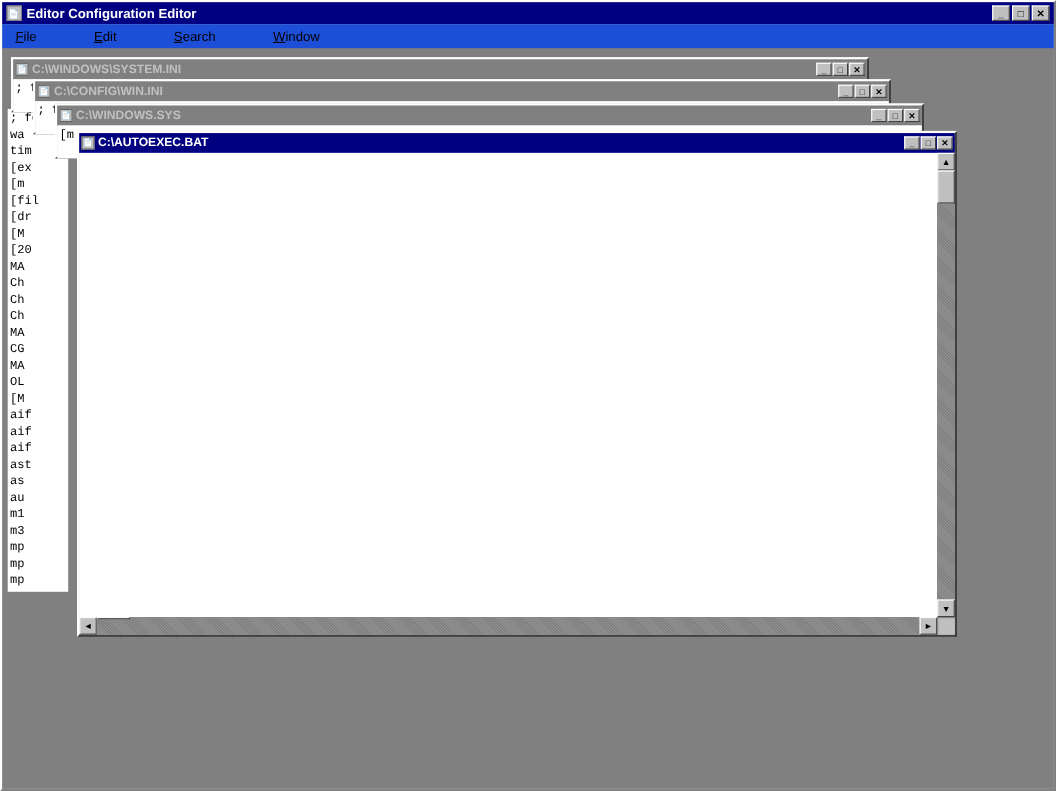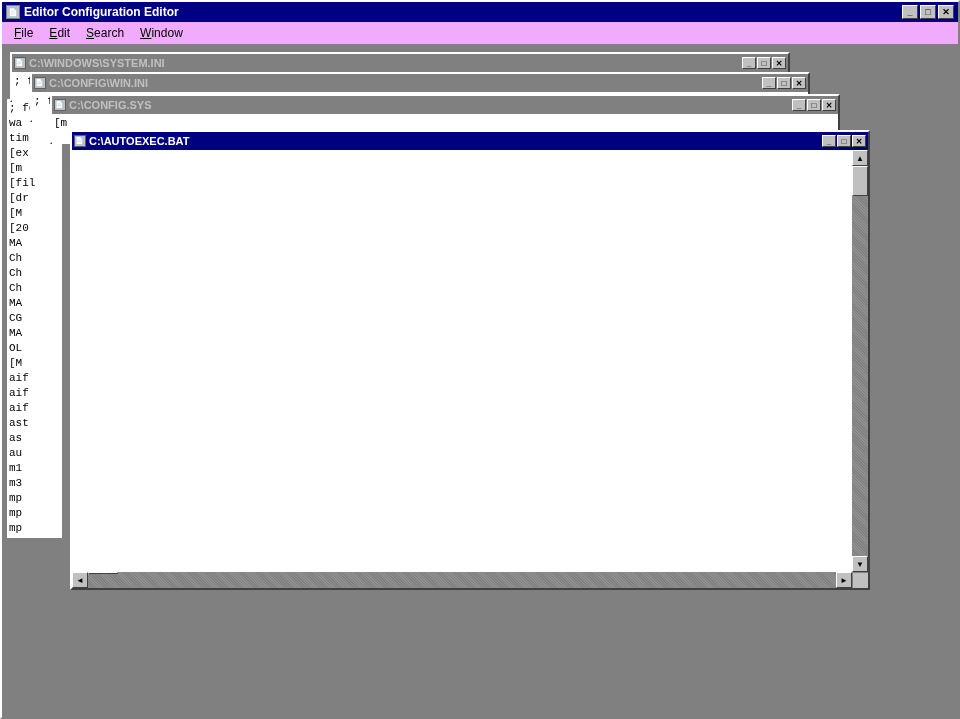--- a/index.html
+++ b/index.html
@@ -68,24 +68,25 @@
       border-bottom-color: #404040;
       font-size: 9px;
       display: flex;
       align-items: center;
       justify-content: center;
       cursor: pointer;
       color: black;
     }
 
     .menu-bar {
-      background: #f0abfc;
+      background: #1d4ed8;
       display: flex;
       padding: 2px 4px;
       border-bottom: 1px solid #808080;
+      gap: 36px;
     }
 
     .menu-item {
       padding: 2px 8px;
       font-size: 12px;
       cursor: pointer;
       color: black;
     }
 
     .menu-item .underline {
@@ -258,21 +259,21 @@
     
     .win3 {
       left: 48px;
       top: 50px;
       width: 790px;
     }
 
     
     .win4 {
       left: 68px;
-      top: 86px;
+      top: 75px;
       width: 800px;
       height: 460px;
       text-align: center;
     }
 
     
     .left-text {
       position: absolute;
       left: 5px;
       top: 55px;
@@ -386,21 +387,21 @@
       </div>
       <div class="child-content" style="height: 30px; background: white;">
         <div class="text-content">; fo</div>
       </div>
     </div>
 
     <div class="child-window win3" style="height: 50px;">
       <div class="child-title-bar inactive">
         <div class="child-title-left">
           <div class="child-icon">📄</div>
-          <span>C:\CONFIG.SYS</span>
+          <span>C:\WINDOWS.SYS</span>
         </div>
         <div class="child-controls">
           <div class="child-btn">_</div>
           <div class="child-btn">□</div>
           <div class="child-btn">✕</div>
         </div>
       </div>
       <div class="child-content" style="height: 30px; background: white;">
         <div class="text-content">[m</div>
       </div>

